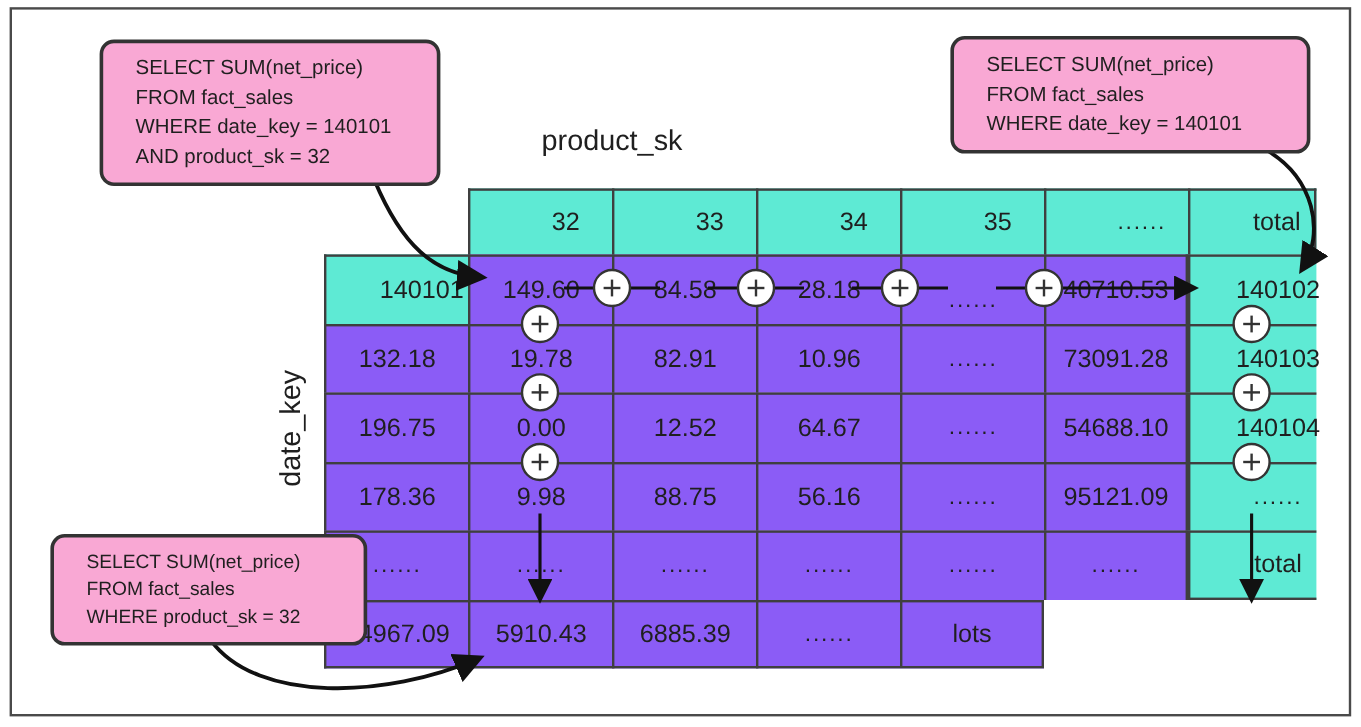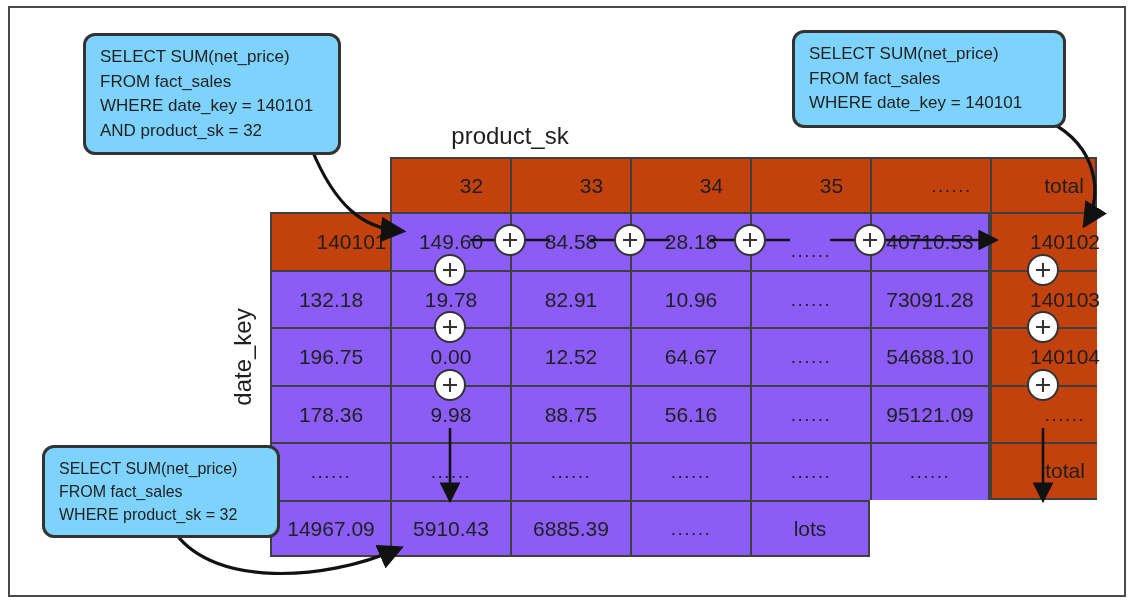--- a/index.html
+++ b/index.html
@@ -6,49 +6,49 @@
   body{
     width:1134px;height:606px;position:relative;background:#ffffff;
     font-family:"Liberation Sans",sans-serif;color:#1f1f1f;overflow:hidden;
   }
   .frame{
     position:absolute;left:8px;top:6px;width:1114px;height:587px;
     border:2px solid #4a4a4a;background:#ffffff;
   }
   
   .callout{
-    position:absolute;background:#7dd3fc;border:3px solid #333;border-radius:12px;
-    padding:9px 14px;font-size:17px;line-height:24.5px;white-space:nowrap;z-index:4;
+    position:absolute;background:#f9a8d4;border:3px solid #333;border-radius:12px;
+    padding:9px 27px;font-size:17px;line-height:24.5px;white-space:nowrap;z-index:4;
   }
   #callout-cell{left:83px;top:33px;min-width:224px;}
   #callout-row{left:792px;top:30px;min-width:240px;}
   #callout-col{left:42px;top:445px;min-width:204px;font-size:16px;line-height:23px;}
   
   .axis-col{
-    position:absolute;left:510px;top:136px;transform:translate(-50%,-50%);
+    position:absolute;left:510px;top:118px;transform:translate(-50%,-50%);
     font-size:24px;z-index:1;
   }
   .axis-row{
     position:absolute;left:243px;top:357px;
     transform:translate(-50%,-50%) rotate(-90deg);
     font-size:24px;white-space:nowrap;z-index:1;
   }
   
   #grid{
     position:absolute;left:270px;top:157px;z-index:1;display:grid;
     grid-template-columns:120px 120px 120px 120px 120px 120px 107px;
     grid-template-rows:55px 58px 57px 58px 57px 58px 57px;
   }
   .cell{
     display:flex;align-items:center;justify-content:center;
     font-size:21px;box-sizing:border-box;background:#8b5cf6;
     border-left:2px solid #3f3f3f;border-top:2px solid #3f3f3f;
   }
   .corner{border:none;background:transparent;}
-  .colhead,.rowhead{background:#c2410c;padding-left:41px;}
+  .colhead,.rowhead{background:#5eead4;padding-left:41px;}
   .br{border-right:2px solid #3f3f3f;}
   .bb{border-bottom:2px solid #3f3f3f;}
   .dots{letter-spacing:1.5px;font-size:19px;}
   .dots-low{padding-top:18px;}
   
   #overlay{position:absolute;left:0;top:0;z-index:3;pointer-events:none;}
 </style>
 </head>
 <body>
 

